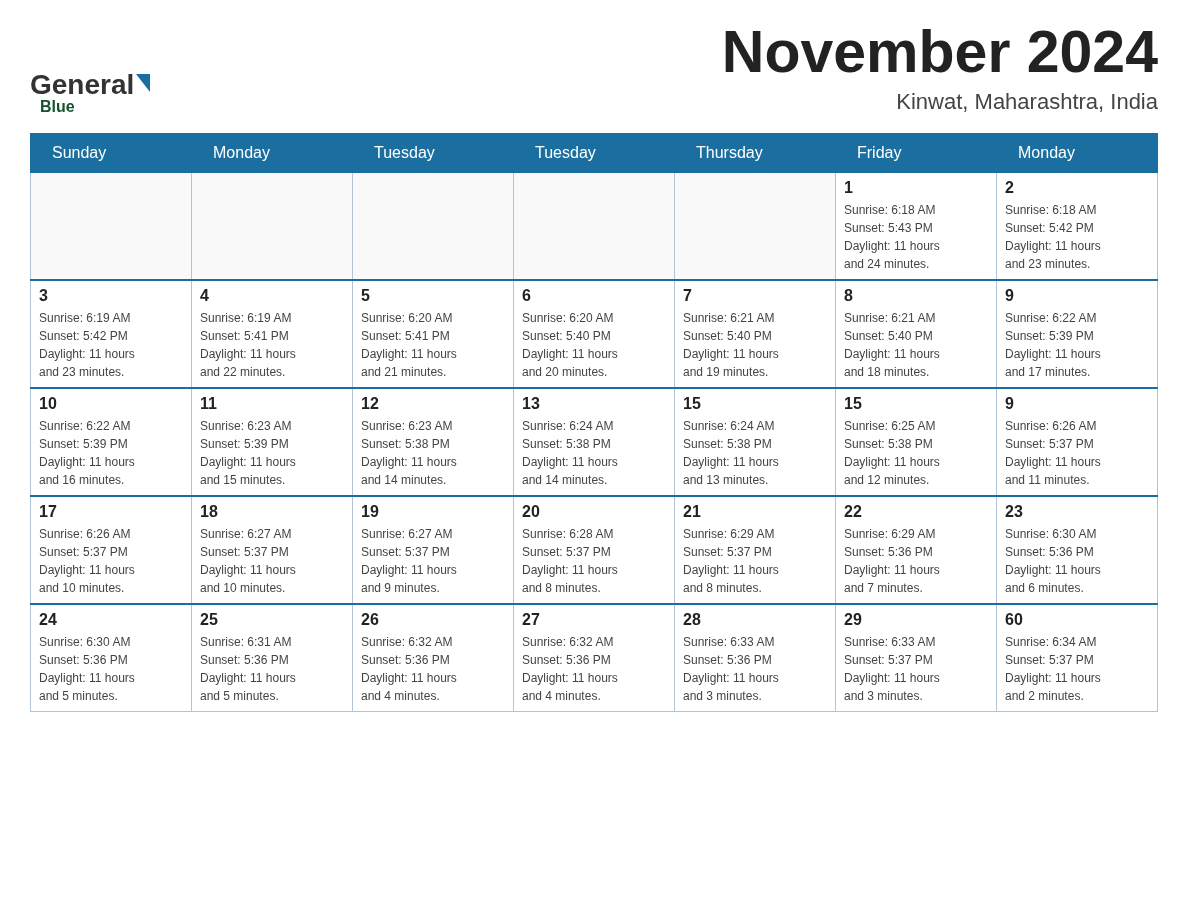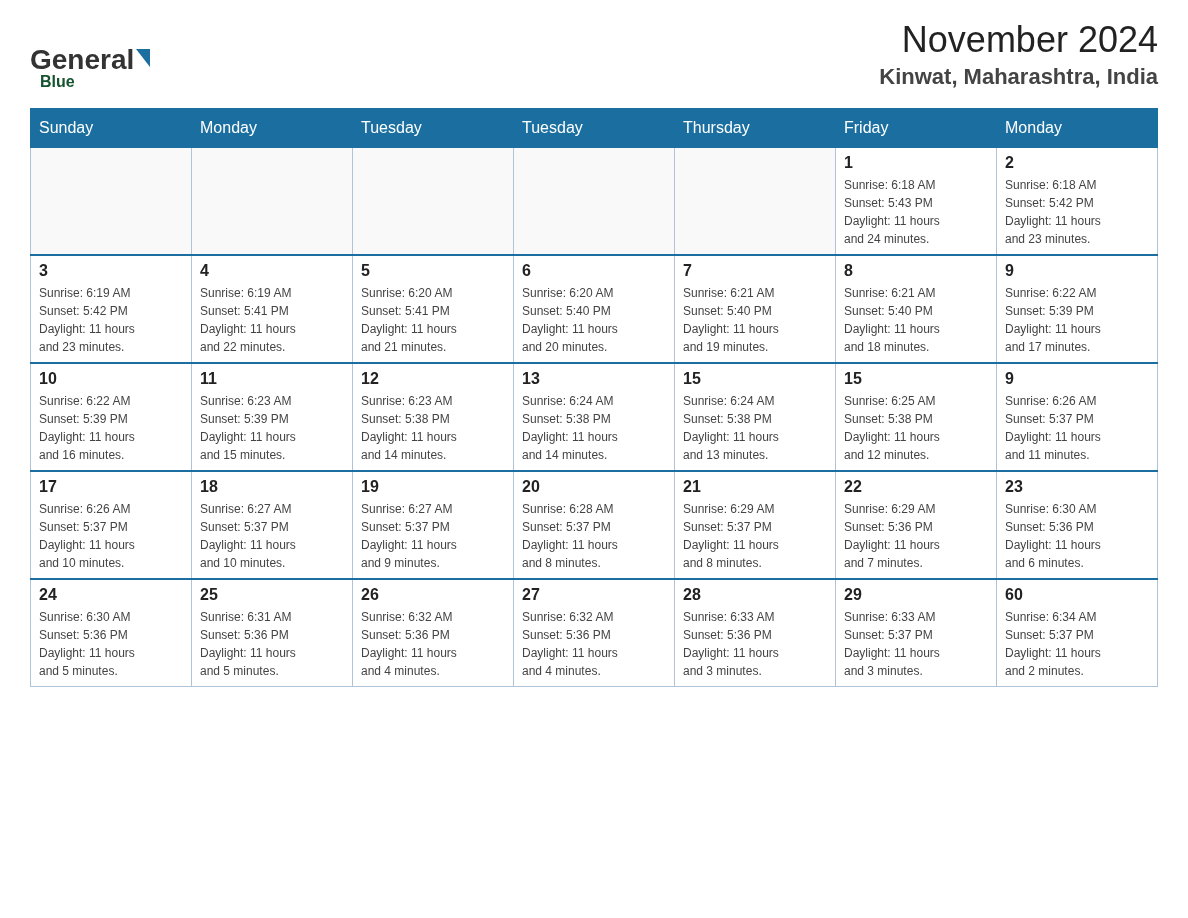--- a/index.html
+++ b/index.html
@@ -44,42 +44,41 @@
       border-left: 14px solid transparent;
       border-top: 18px solid #1a6fa0;
       display: inline-block;
       margin-left: 2px;
       margin-top: -4px;
     }
     .title-block {
       text-align: right;
     }
     .month-year {
-      font-size: 36px;
-      font-weight: normal;
+      font-size: 59px;
+      font-weight: bold;
       color: #222;
       line-height: 1.1;
     }
     .location {
       font-size: 22px;
       color: #444;
       margin-top: 4px;
-      font-weight: bold;
     }
     .calendar {
       width: 100%;
       border-collapse: collapse;
       border: 1.5px solid #1a6fa0;
     }
     .calendar th {
       background-color: #1a6fa0;
       color: #fff;
       font-size: 16px;
       font-weight: normal;
-      padding: 10px 8px;
+      padding: 10px 21px;
       text-align: left;
       border: 1px solid #1a6fa0;
     }
     .calendar td {
       vertical-align: top;
       border: 1px solid #b0c4d8;
       padding: 6px 8px;
       width: calc(100% / 7);
       min-height: 110px;
       font-size: 13px;

